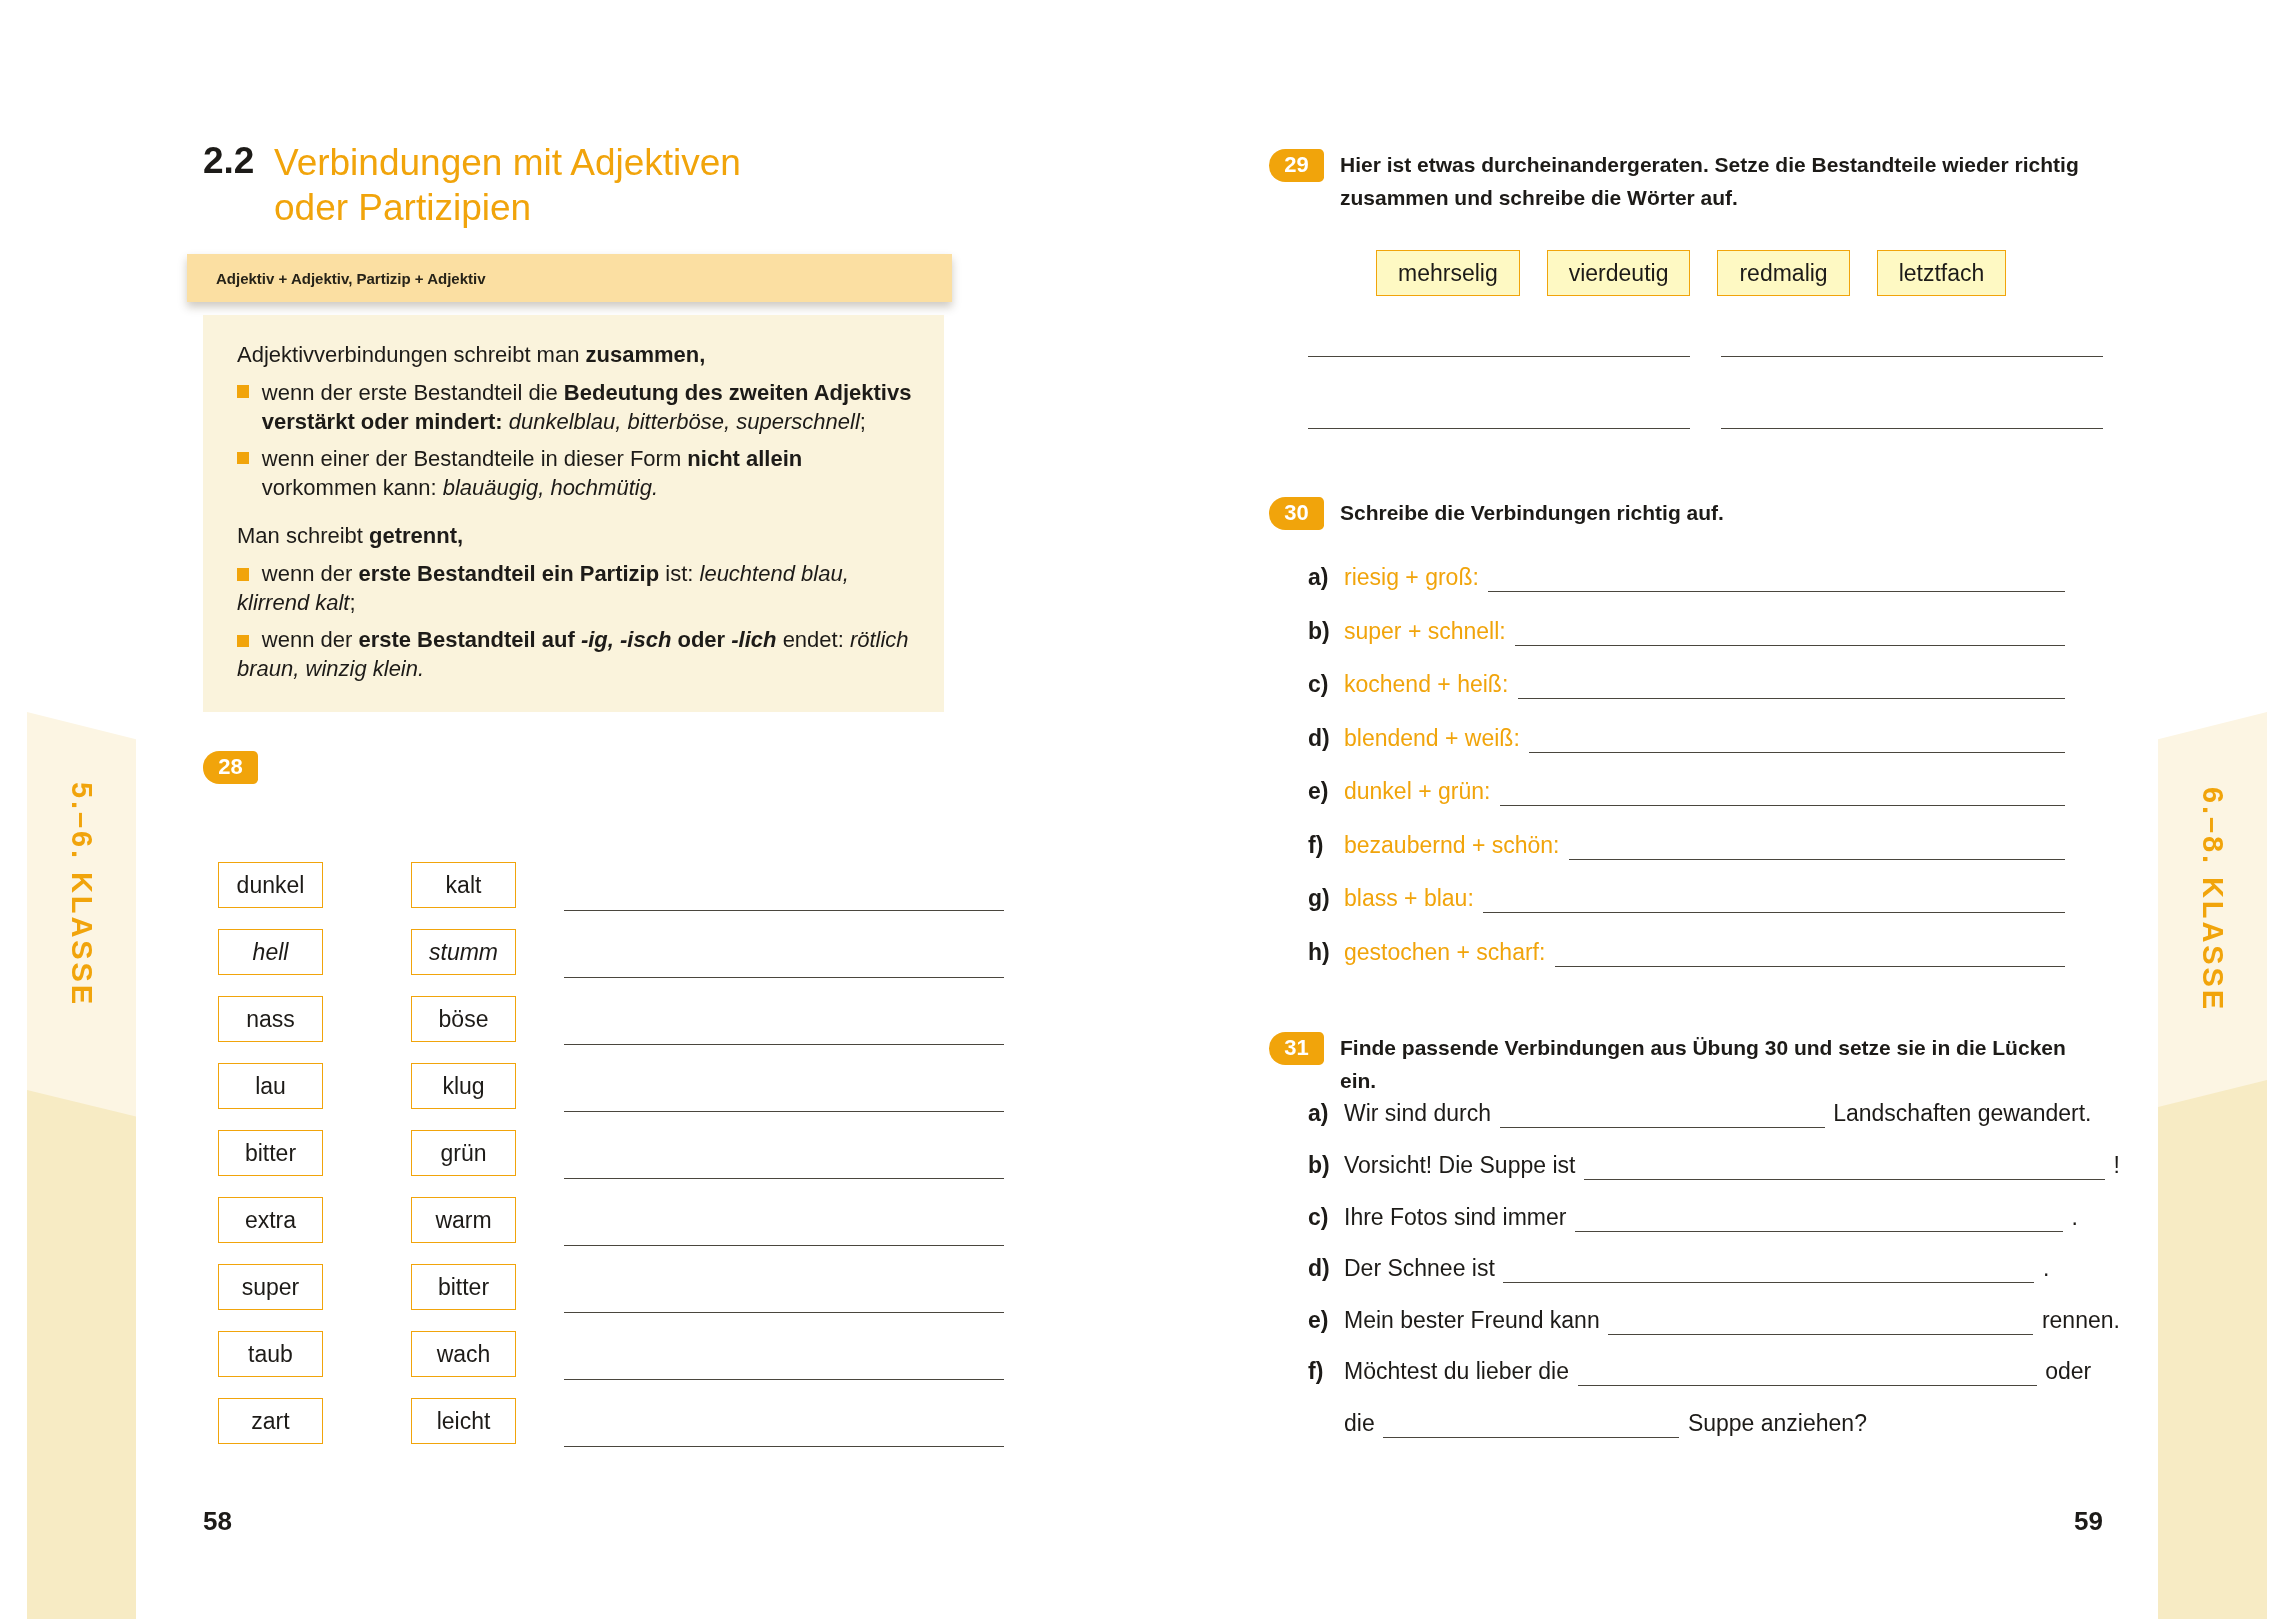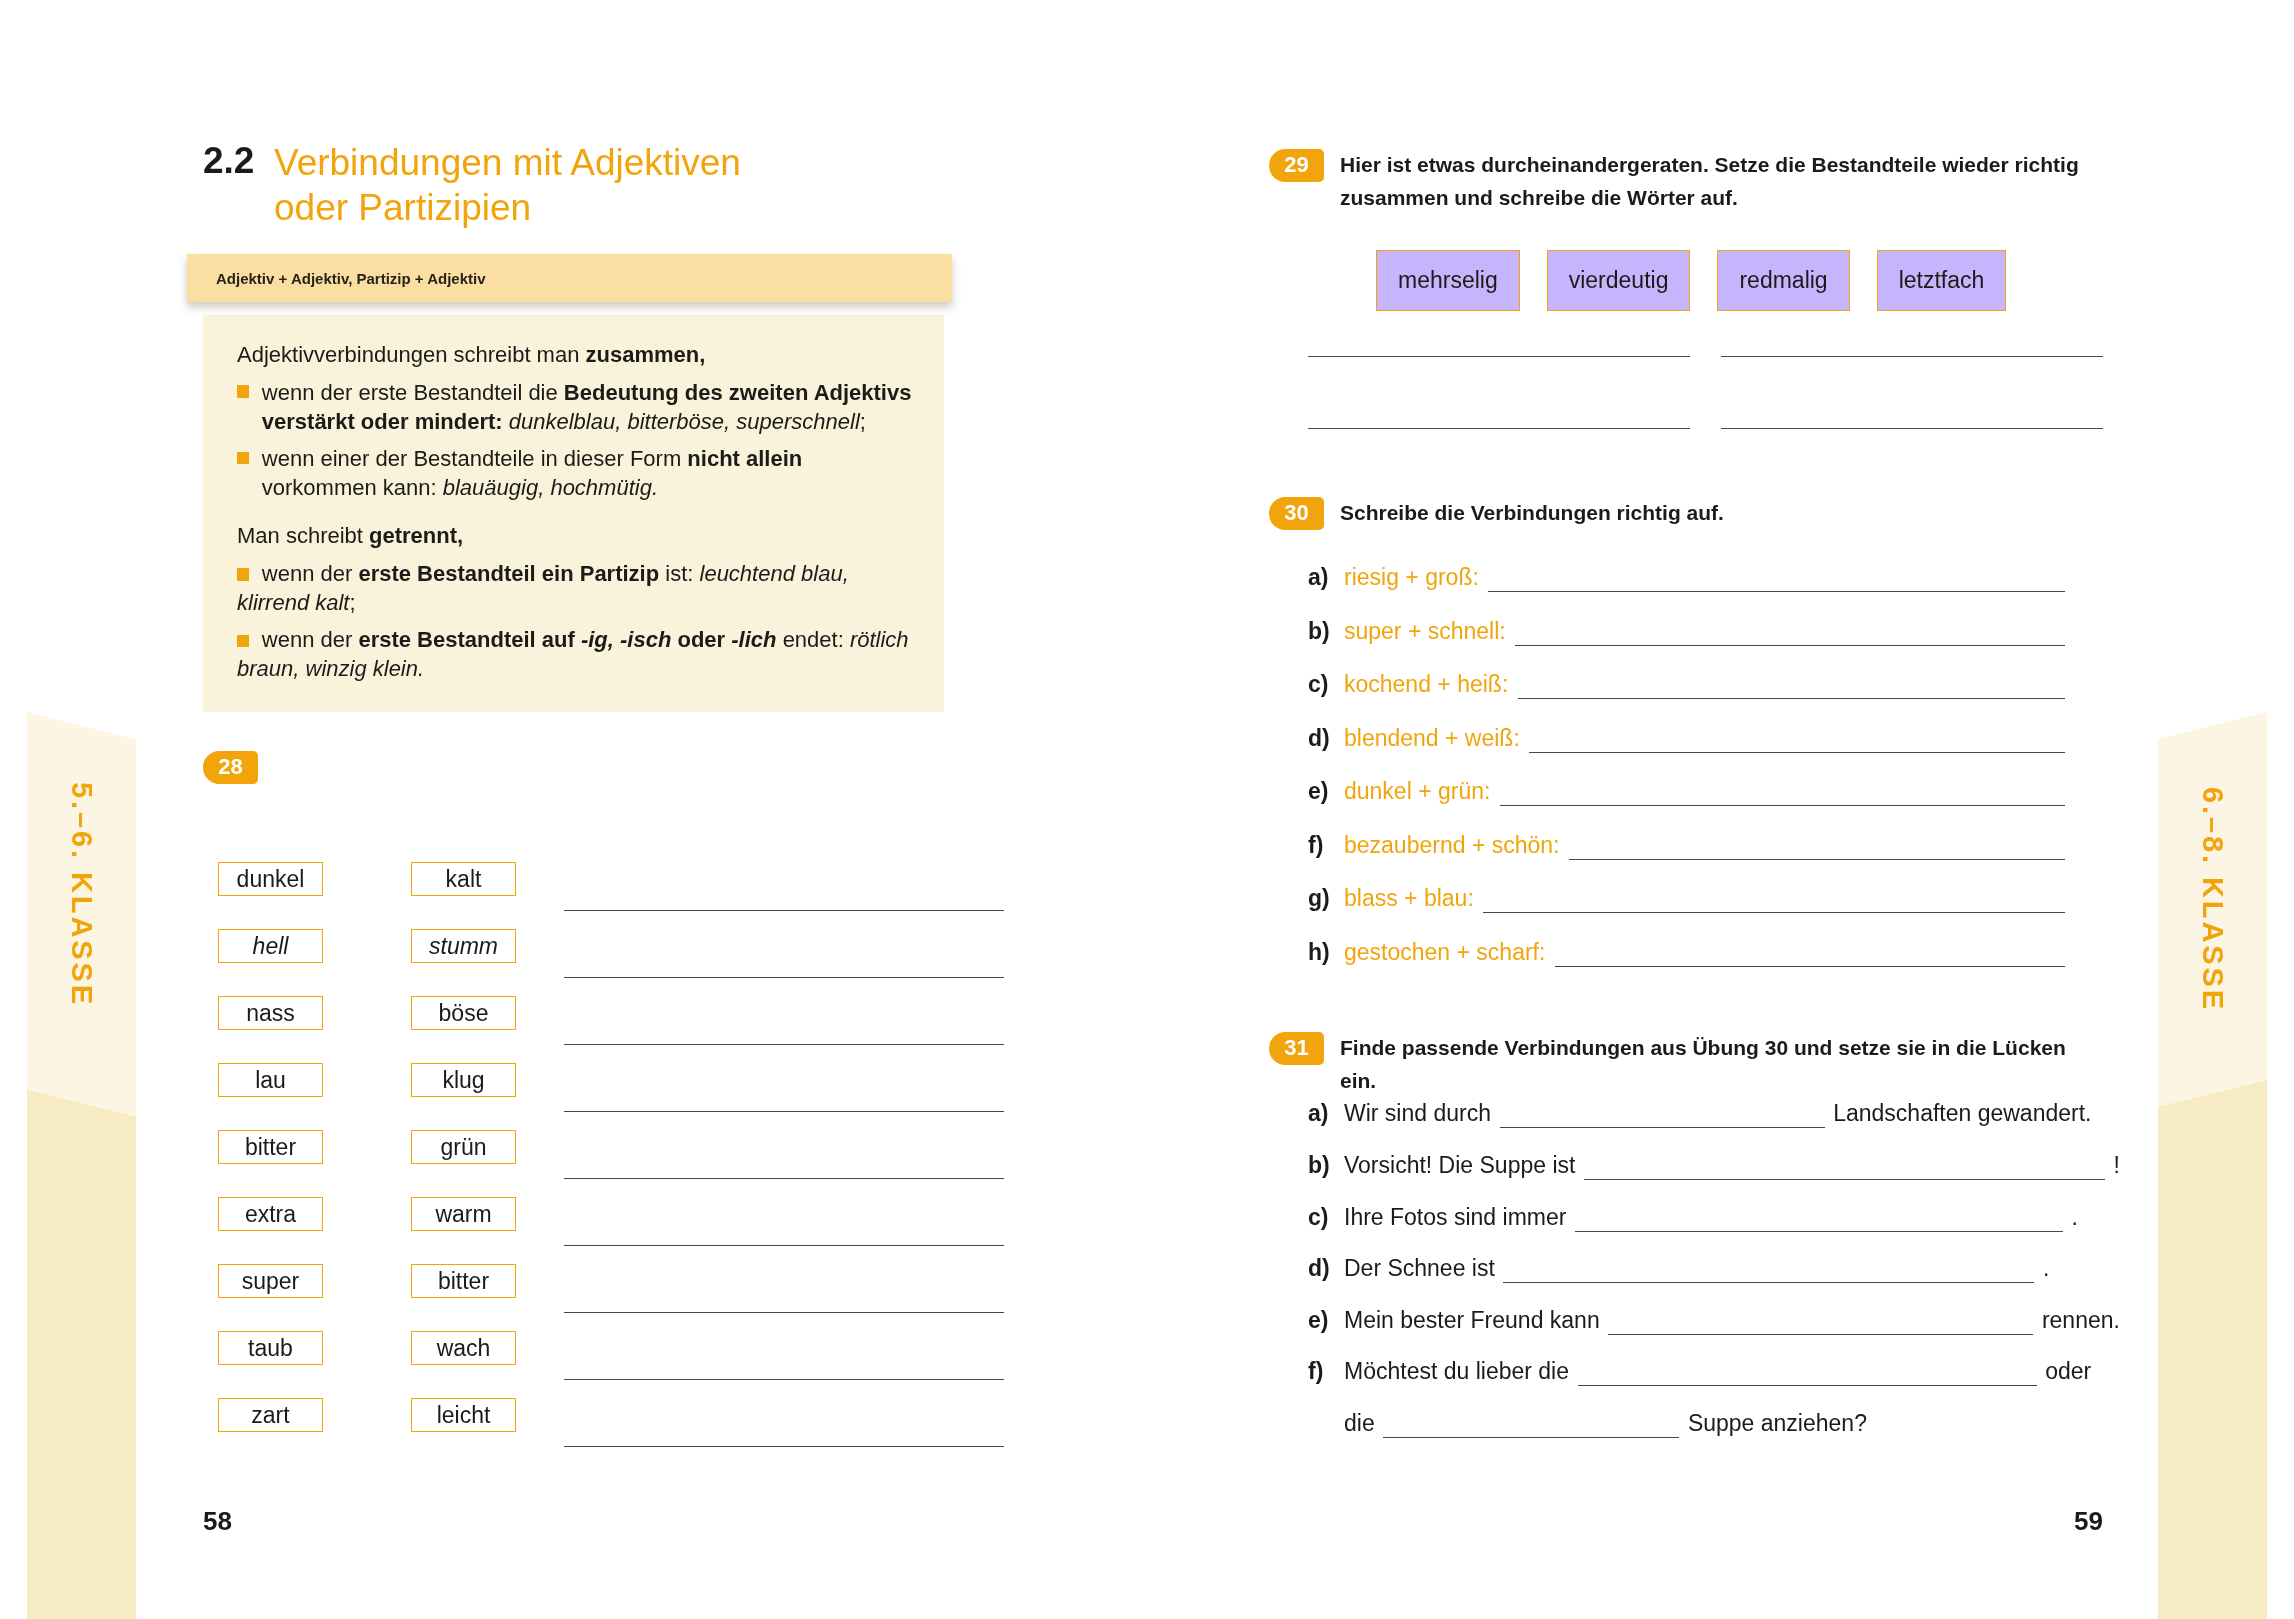--- a/index.html
+++ b/index.html
@@ -43,30 +43,30 @@
     color:#ffffff; font-size:22px; font-weight:700;
     display:flex; align-items:center; justify-content:center;
     border-radius:16.3px 4.8px 4.8px 16.3px;
   }
   .prompt { position:absolute; font-size:21px; font-weight:700; line-height:32.5px; }
 
   
   .r28 { position:absolute; left:218px; width:786px; height:50px; }
   .wordbox {
     border:1.9px solid var(--accent); background:#fff; box-sizing:border-box;
-    height:34px; display:flex; align-items:center; justify-content:center; font-size:23px;
+    height:46px; display:flex; align-items:center; justify-content:center; font-size:23px;
   }
   .wb-l { position:absolute; left:0;   top:0; width:105px; }
   .wb-r { position:absolute; left:193px; top:0; width:105px; }
   .ansline { position:absolute; left:346px; top:48px; width:440px; border-top:1.9px solid #4a463e; }
 
   
   .scramble-row { position:absolute; left:1376px; top:250px; display:flex; gap:27px; }
   .scramblebox {
-    border:1.9px solid var(--accent); background:#c4b5fd; height:61px; box-sizing:border-box;
+    border:1.9px solid var(--accent); background:#fef9c3; height:46px; box-sizing:border-box;
     display:flex; align-items:center; padding:0 21px; font-size:23px;
   }
   .line { position:absolute; border-top:1.9px solid #4a463e; }
 
   
   .r30 { position:absolute; left:1308px; width:757px; display:flex; align-items:flex-end;
          font-size:23px; line-height:29px; }
   .letter { font-weight:700; width:36px; flex:none; }
   .olabel { color:var(--accent); white-space:nowrap; }
   .fill { flex:1; border-bottom:1.9px solid #4a463e; margin-left:9.6px; height:27px; }

